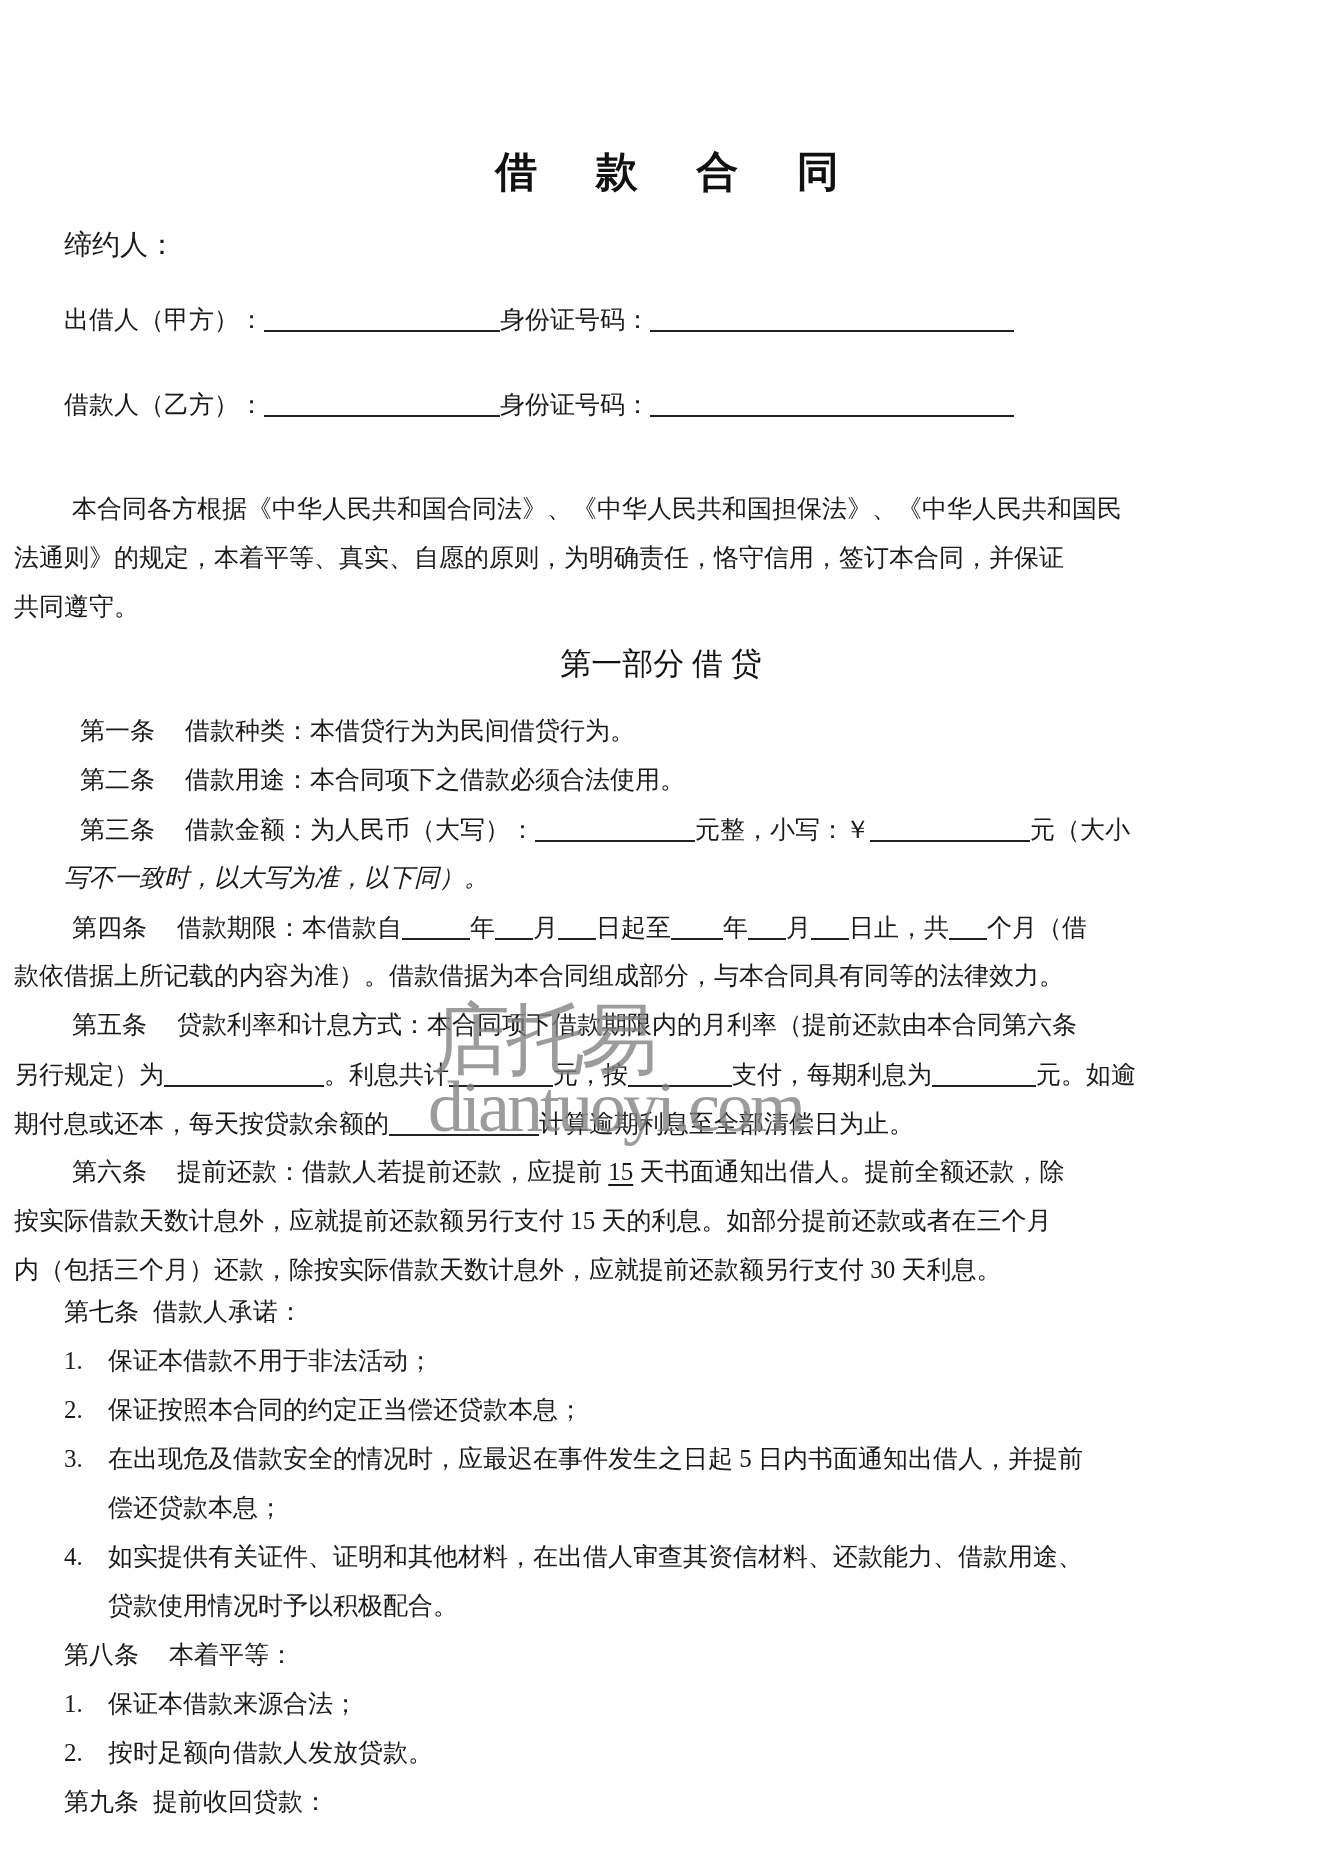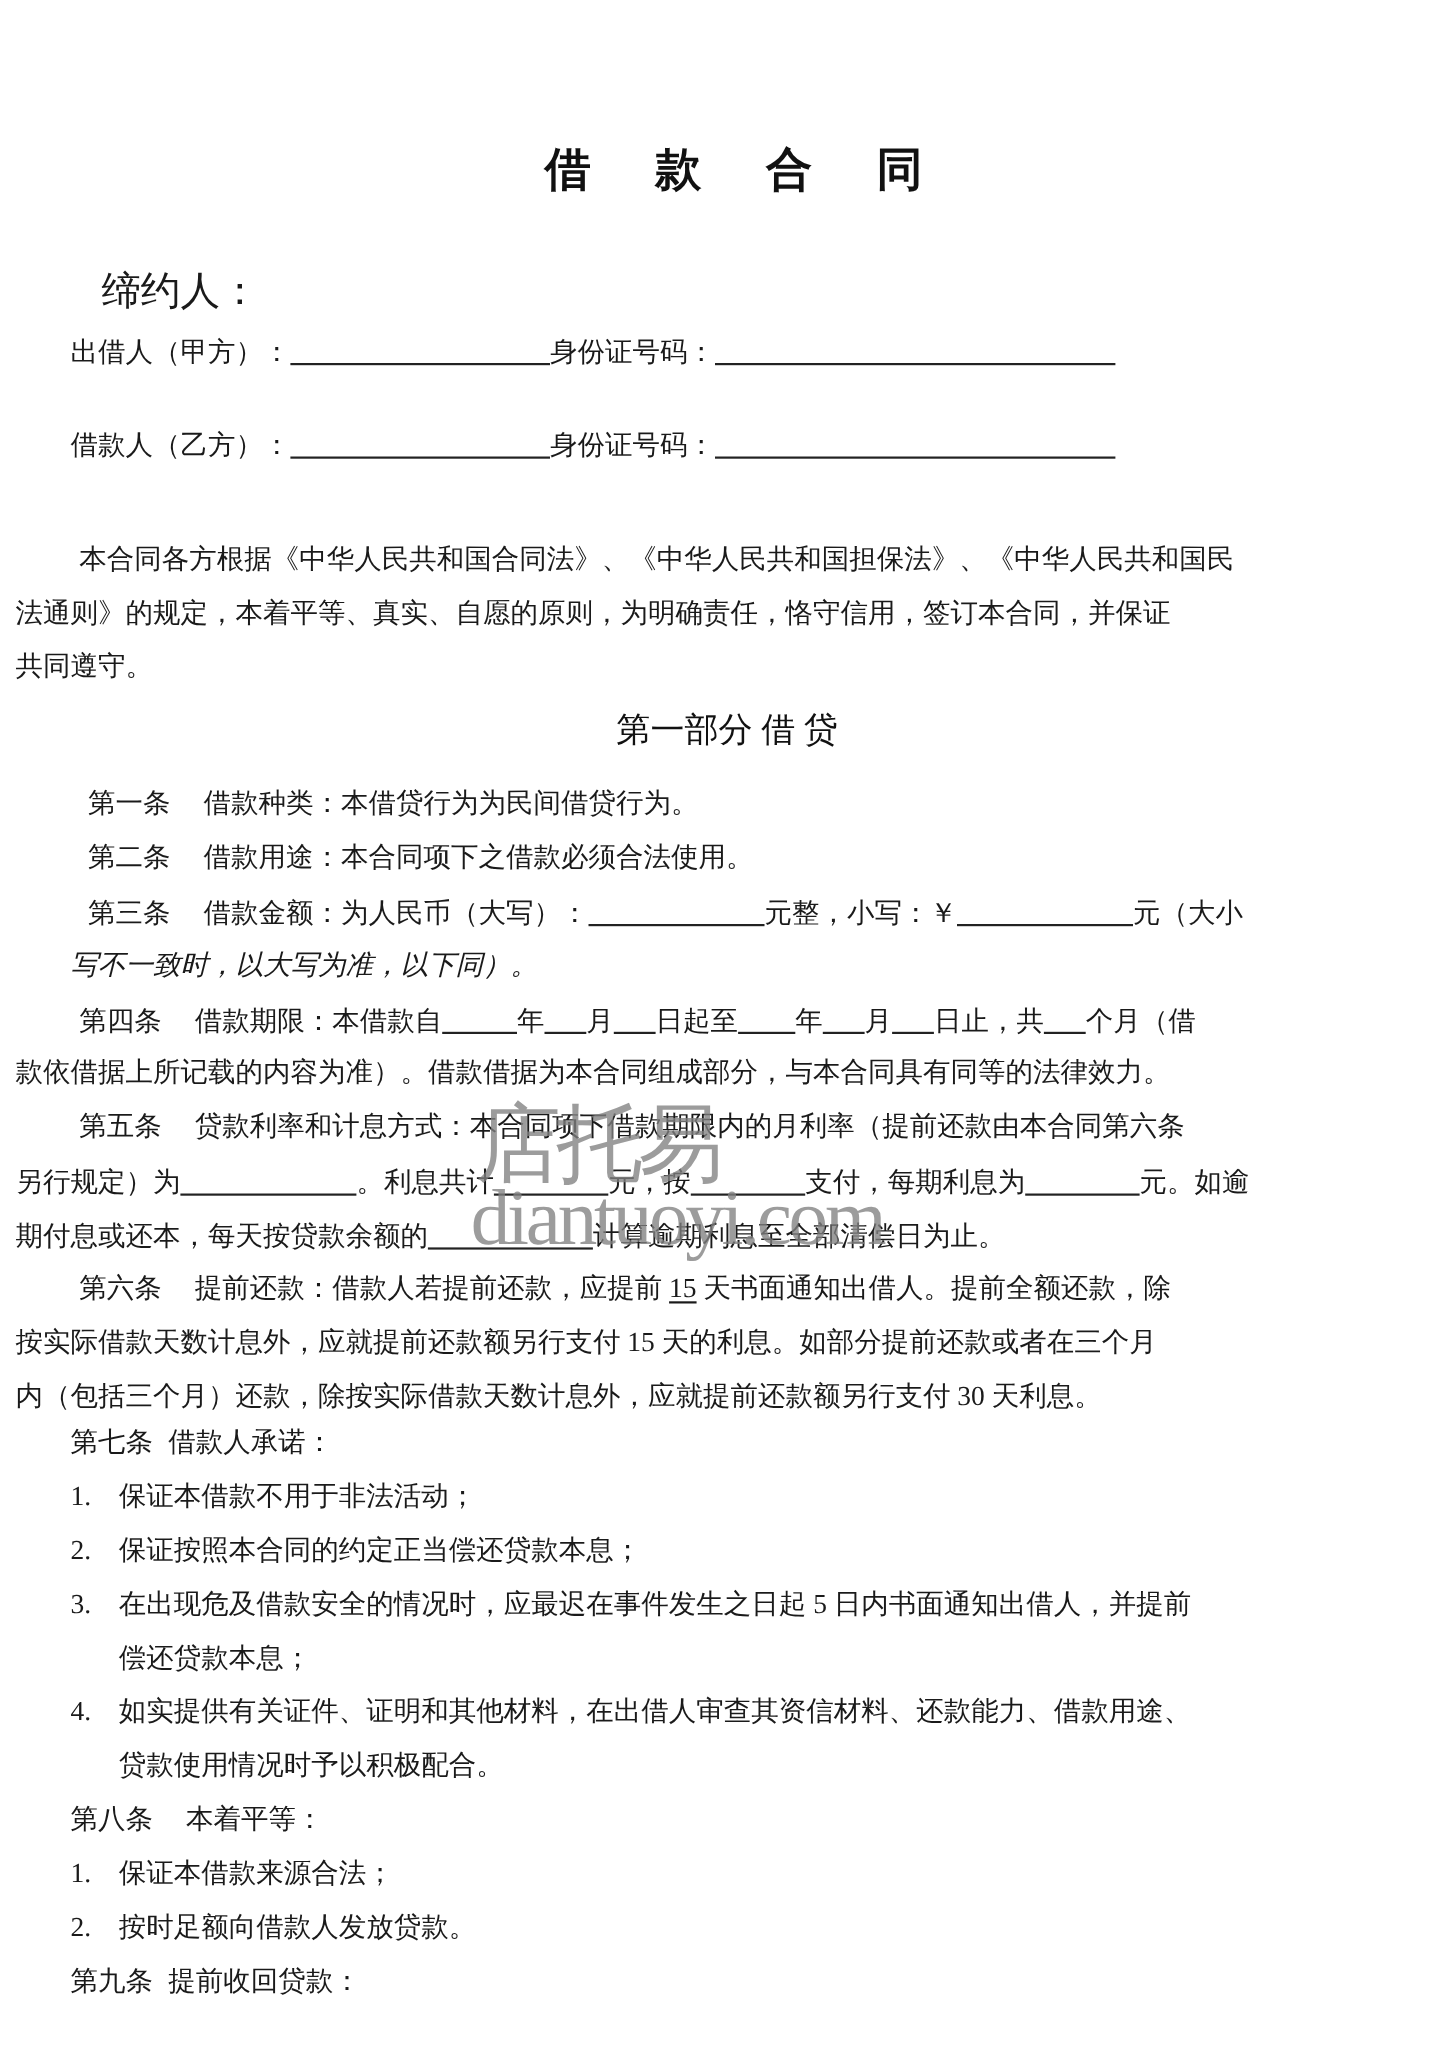--- a/index.html
+++ b/index.html
@@ -3,25 +3,25 @@
 <meta charset="utf-8">
 <style>
   html, body { margin: 0; padding: 0; background: #ffffff; }
   body {
     width: 1322px; height: 1874px; position: relative; overflow: hidden;
     font-family: "Liberation Serif", "DejaVu Serif", serif;
     color: #1a1a1a;
   }
   .abs { position: absolute; white-space: nowrap; }
   .title {
-    left: 0; width: 1322px; top: 126px; text-align: center;
+    left: 0; width: 1322px; top: 144px; text-align: center;
     font-size: 42px; font-weight: bold; letter-spacing: 24px; padding-left: 36px;
     box-sizing: border-box; color: #111;
   }
-  .signatories { left: 64px; top: 240px; font-size: 36px; margin-left: 28px; }
+  .signatories { left: 64px; top: 226px; font-size: 28px; }
   .party { left: 64px; font-size: 25px; }
   .u { display: inline-block; border-bottom: 2px solid #222; height: 26px; vertical-align: baseline; margin-bottom: -4px; }
   .section-heading { left: 0; width: 1322px; top: 643px; text-align: center; font-size: 31px; color: #111; }
   .line { font-size: 25px; line-height: 30px; }
   .gap1 { display: inline-block; width: 30px; }
   .gap2 { display: inline-block; width: 14px; }
   .num { display: inline-block; width: 44px; }
   .ul-num { text-decoration: underline; text-underline-offset: 4px; }
   .watermark-cn {
     left: 432px; top: 988px; font-family: "DejaVu Sans", sans-serif;

